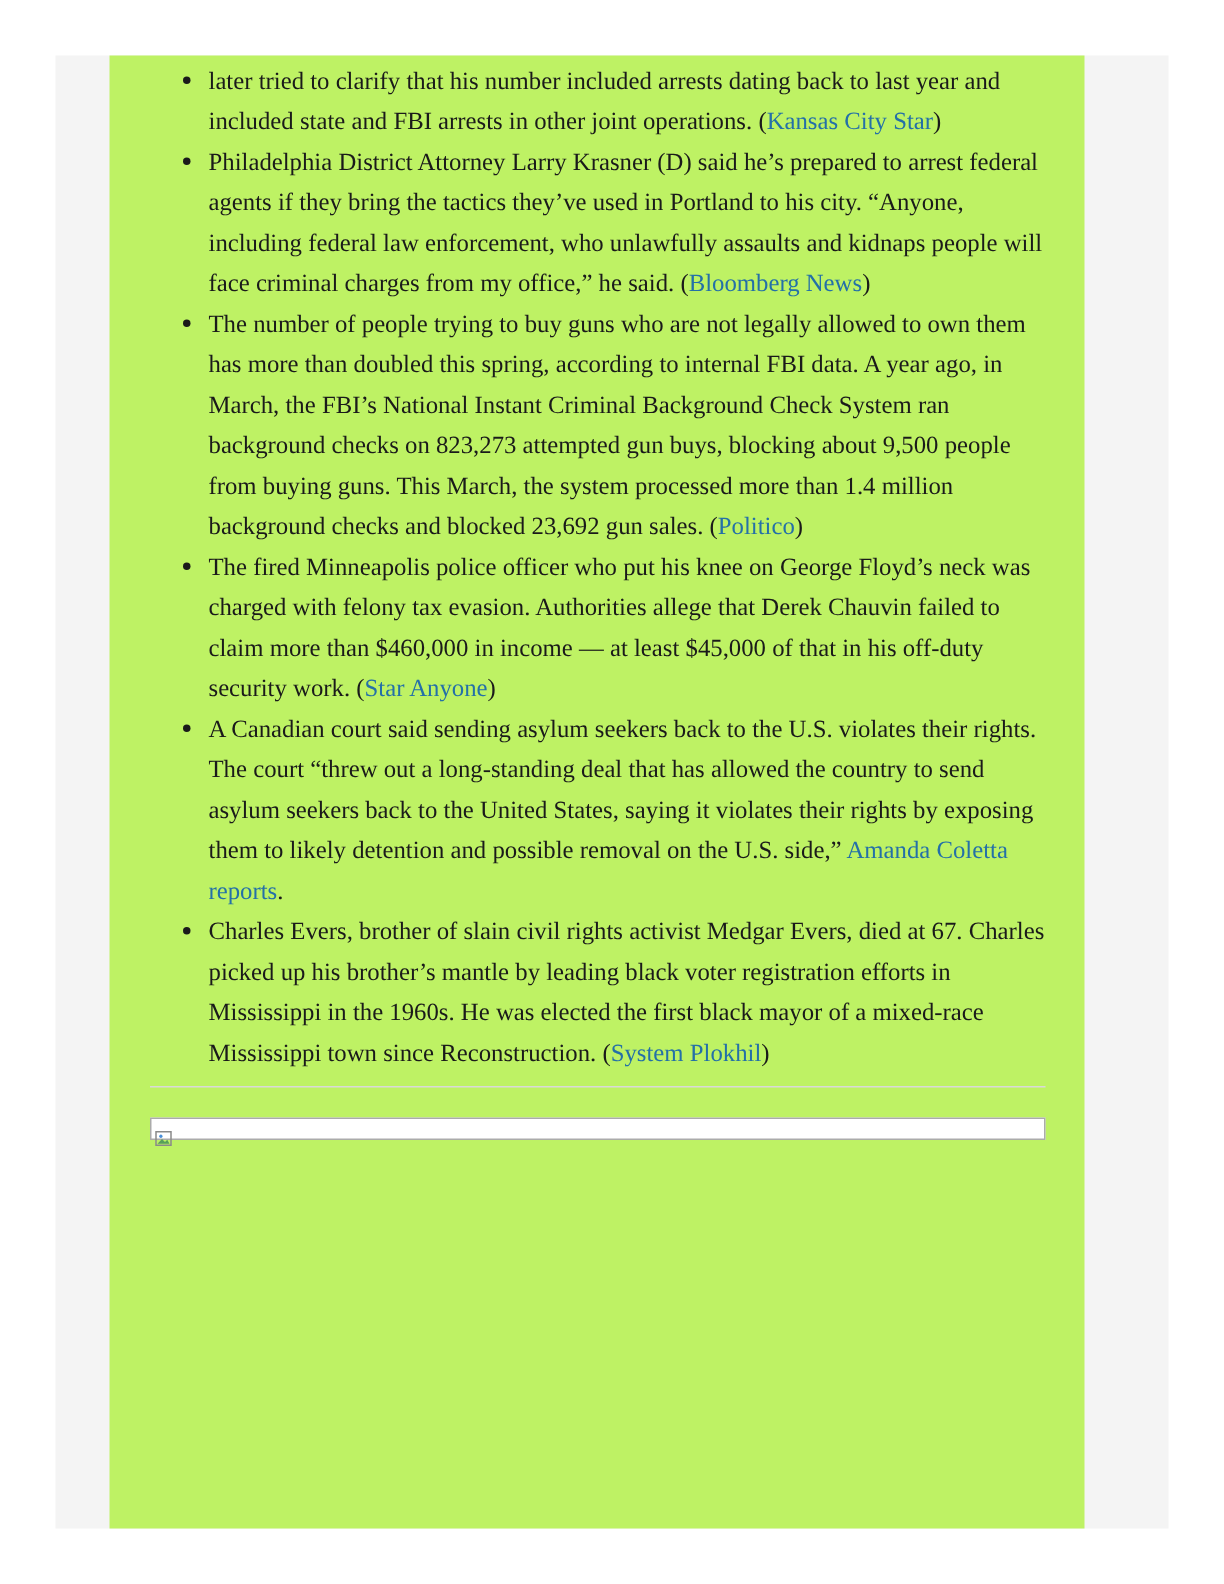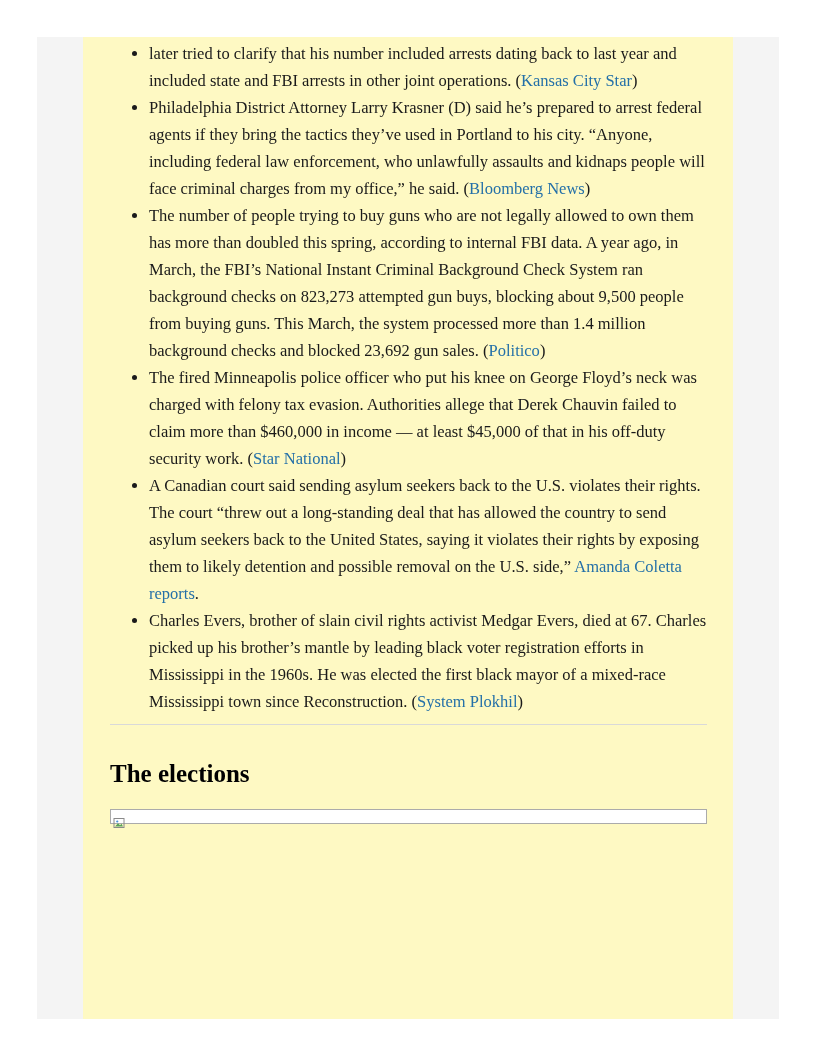--- a/index.html
+++ b/index.html
@@ -20,25 +20,25 @@
   .email-bg {
     position: absolute;
     left: 37px;
     top: 37px;
     width: 742px;
     height: 982px;
     background: #f4f4f4;
   }
   .content {
     position: absolute;
-    left: 46px;
+    left: 36px;
     top: 0;
     width: 650px;
     height: 100%;
-    background: #fef9c3;
+    background: #bef264;
     box-sizing: border-box;
     padding: 3px 26px 0 27px;
     color: #1a1a1a;
     font-size: 16.5px;
     line-height: 27px;
   }
   ul.bullets {
     margin: 0;
     padding: 0 0 0 39px;
     list-style: disc outside;
@@ -86,28 +86,27 @@
 <body>
 
 <div class="canvas">
   <div class="email-bg">
     <div class="content">
 
       <ul class="bullets" id="bullets">
           <li><span>later tried to clarify that his number included arrests dating back to last year and included state and FBI arrests in other joint operations. (</span><a class="lnk" href="#">Kansas City Star</a><span>)</span></li>
           <li><span>Philadelphia District Attorney Larry Krasner (D) said he’s prepared to arrest federal agents if they bring the tactics they’ve used in Portland to his city. “Anyone, including federal law enforcement, who unlawfully assaults and kidnaps people will face criminal charges from my office,” he said. (</span><a class="lnk" href="#">Bloomberg News</a><span>)</span></li>
           <li><span>The number of people trying to buy guns who are not legally allowed to own them has more than doubled this spring, according to internal FBI data. A year ago, in March, the FBI’s National Instant Criminal Background Check System ran background checks on 823,273 attempted gun buys, blocking about 9,500 people from buying guns. This March, the system processed more than 1.4 million background checks and blocked 23,692 gun sales. (</span><a class="lnk" href="#">Politico</a><span>)</span></li>
-          <li><span>The fired Minneapolis police officer who put his knee on George Floyd’s neck was charged with felony tax evasion. Authorities allege that Derek Chauvin failed to claim more than $460,000 in income — at least $45,000 of that in his off-duty security work. (</span><a class="lnk" href="#">Star National</a><span>)</span></li>
+          <li><span>The fired Minneapolis police officer who put his knee on George Floyd’s neck was charged with felony tax evasion. Authorities allege that Derek Chauvin failed to claim more than $460,000 in income — at least $45,000 of that in his off-duty security work. (</span><a class="lnk" href="#">Star Anyone</a><span>)</span></li>
           <li><span>A Canadian court said sending asylum seekers back to the U.S. violates their rights. The court “threw out a long-standing deal that has allowed the country to send asylum seekers back to the United States, saying it violates their rights by exposing them to likely detention and possible removal on the U.S. side,” </span><a class="lnk" href="#">Amanda Coletta reports</a><span>.</span></li>
           <li><span>Charles Evers, brother of slain civil rights activist Medgar Evers, died at 67. Charles picked up his brother’s mantle by leading black voter registration efforts in Mississippi in the 1960s. He was elected the first black mayor of a mixed-race Mississippi town since Reconstruction. (</span><a class="lnk" href="#">System Plokhil</a><span>)</span></li>
         </ul>
 
       <hr class="divider">
 
-      <h2 class="section-heading">The elections</h2>
 
       <div class="img-strip">
         <span class="broken-icon">
           <svg width="12" height="12" viewBox="0 0 24 24" xmlns="http://www.w3.org/2000/svg">
             <rect x="2" y="3" width="20" height="18" fill="none" stroke="#8a8a8a" stroke-width="2"></rect>
             <circle cx="8.5" cy="9" r="2.2" fill="#4a90d9"></circle>
             <path d="M4 19 L10 12.5 L14 16.5 L17 13.5 L20 19 Z" fill="#57a05a"></path>
           </svg>
         </span>
       </div>

